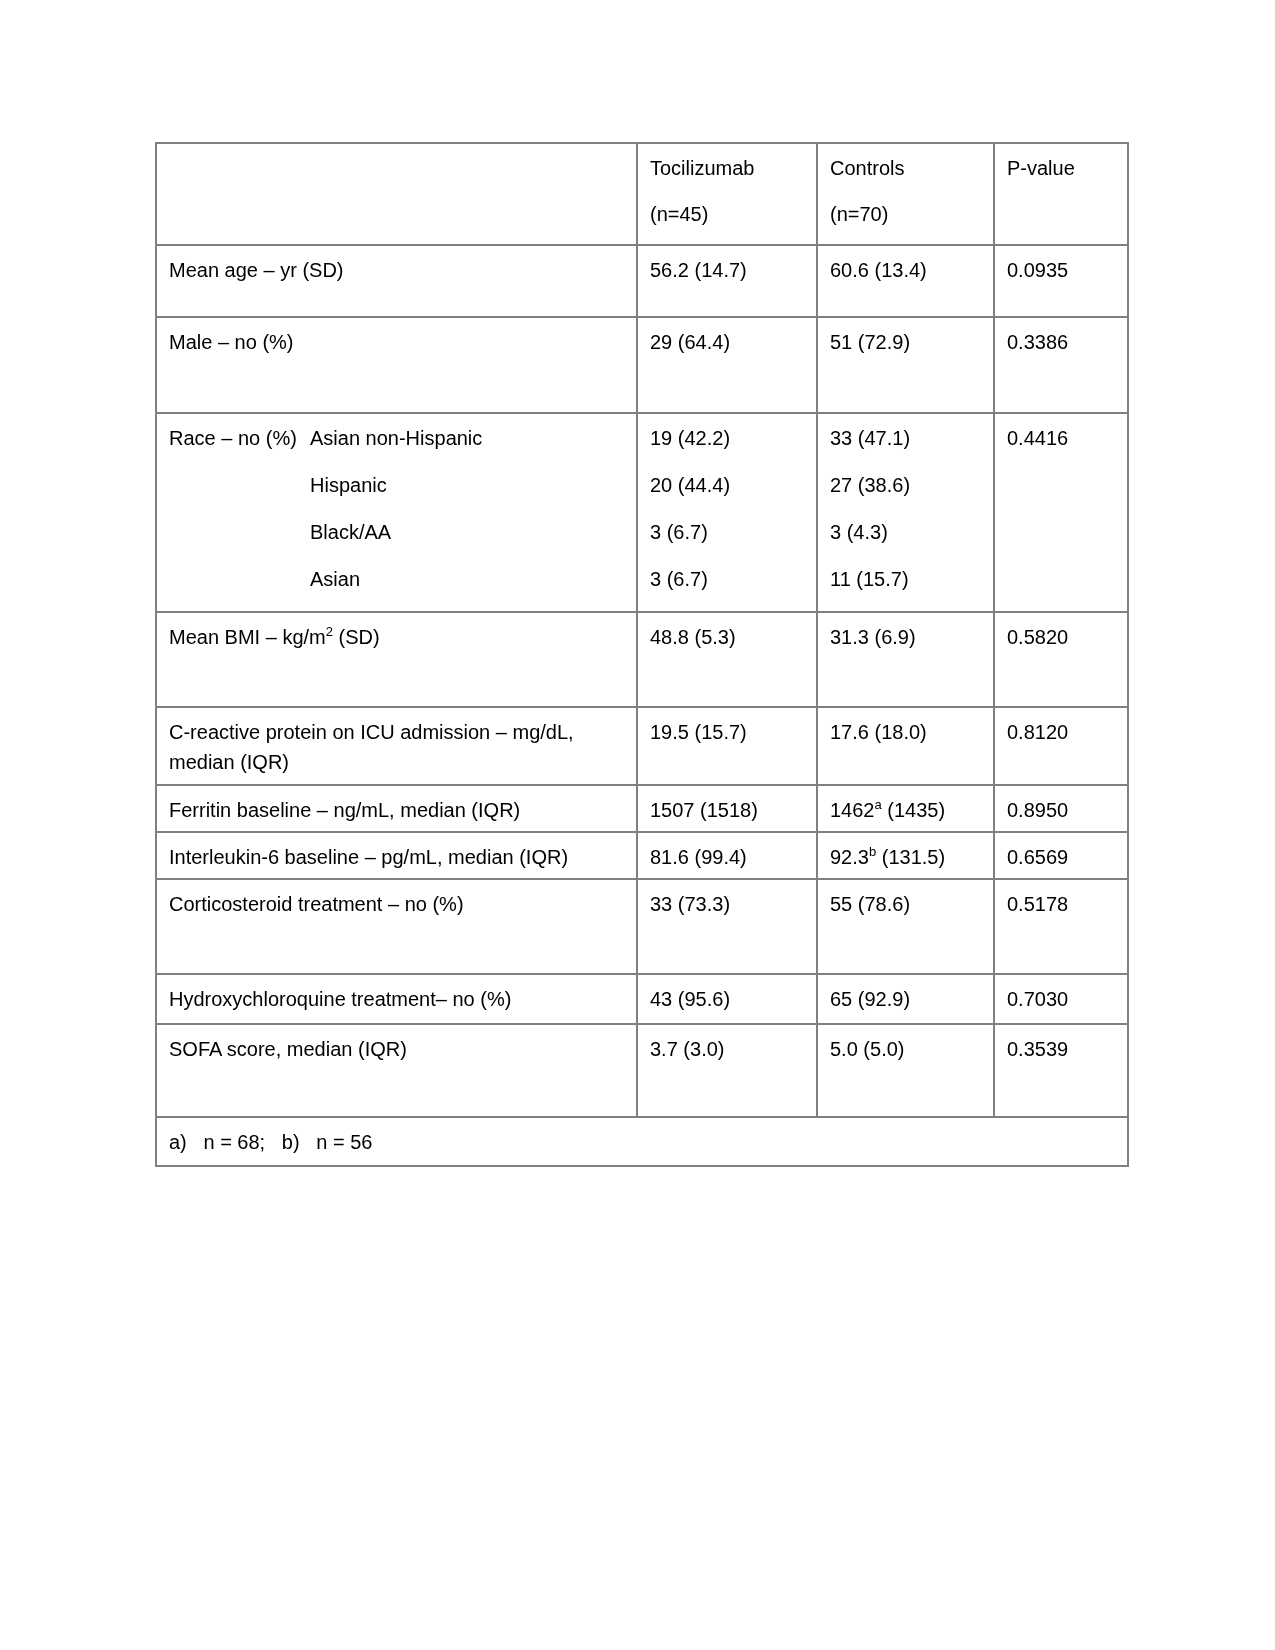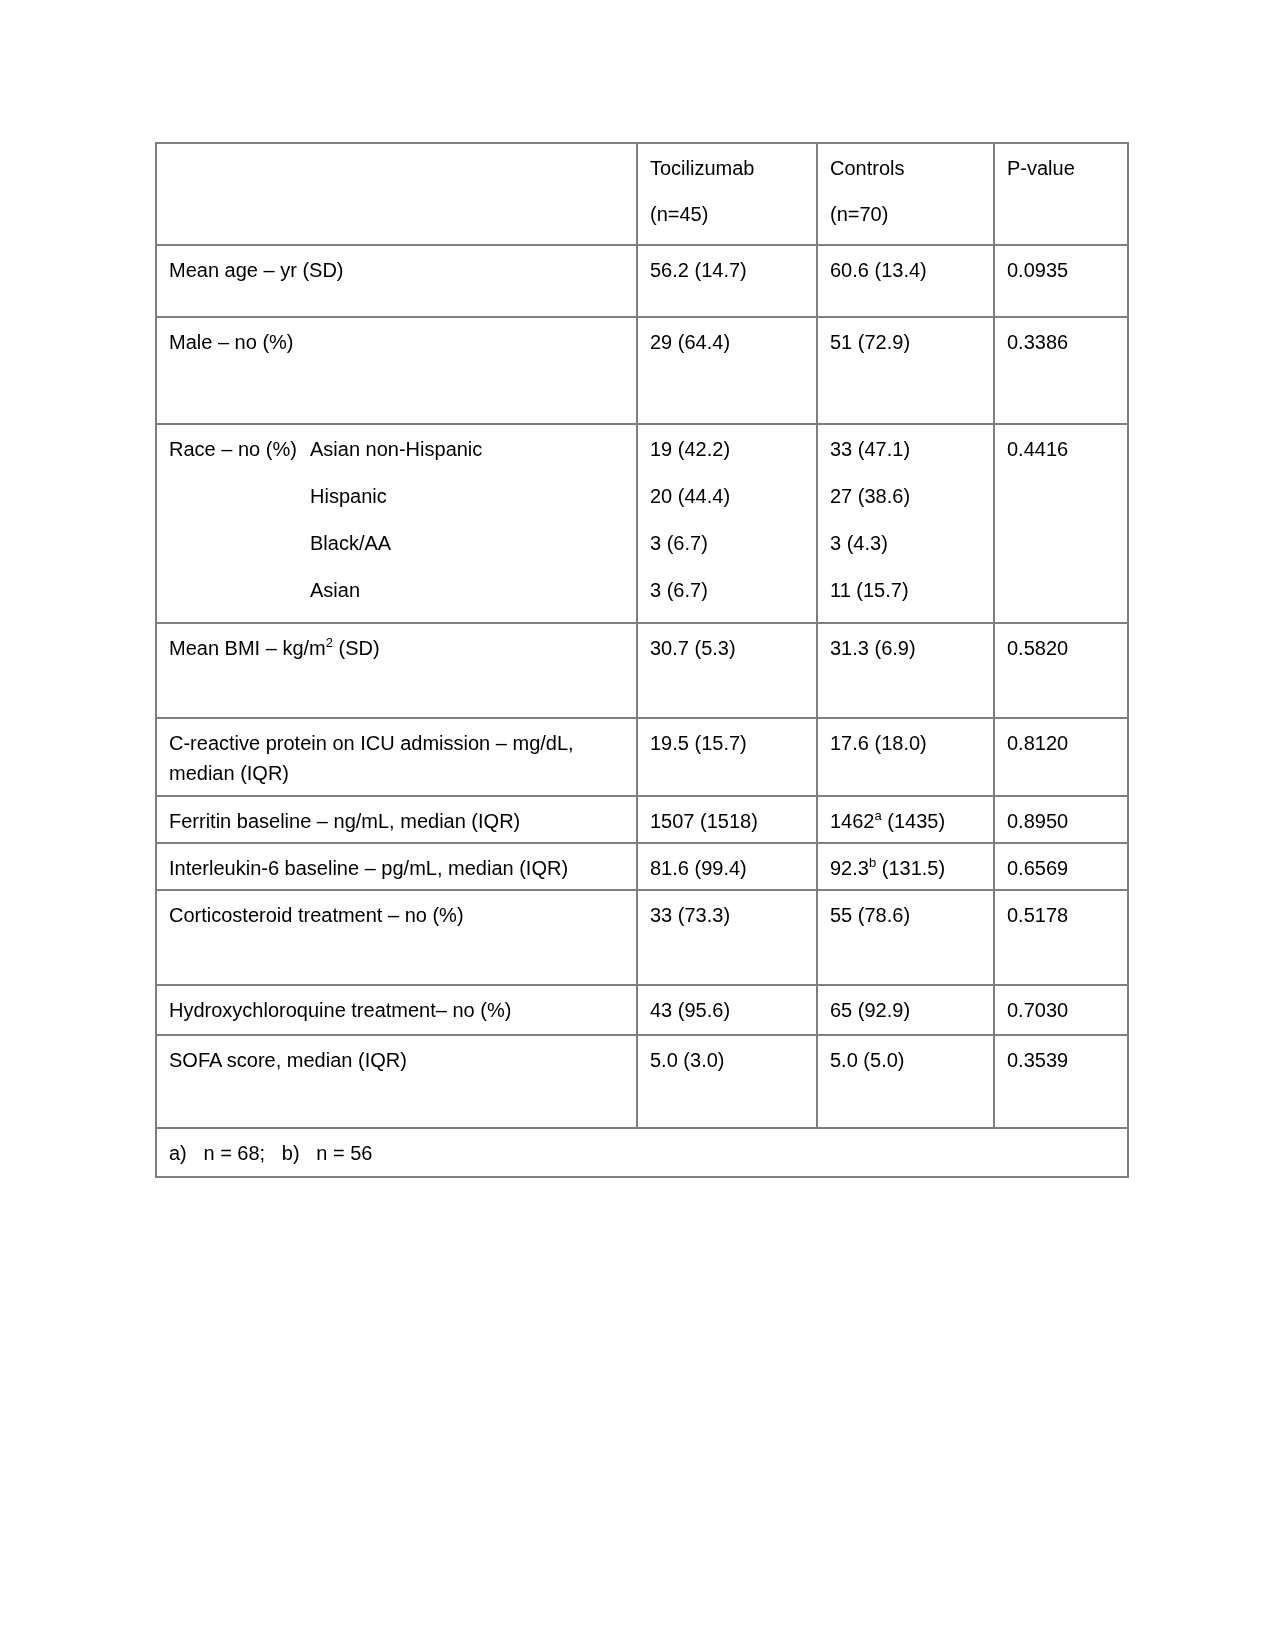--- a/index.html
+++ b/index.html
@@ -65,21 +65,21 @@
             <div class="hdr-line2">(n=70)</div>
           </td>
           <td>P-value</td>
         </tr>
         <tr style="height:72px">
           <td>Mean age – yr (SD)</td>
           <td>56.2 (14.7)</td>
           <td>60.6 (13.4)</td>
           <td>0.0935</td>
         </tr>
-        <tr style="height:107px">
+        <tr style="height:96px">
           <td>Male – no (%)</td>
           <td>29 (64.4)</td>
           <td>51 (72.9)</td>
           <td>0.3386</td>
         </tr>
         <tr style="height:188px">
           <td class="race-cell">
             <span class="race-prefix">Race – no (%)</span>
             <div class="race-line"><span class="race-cat">Asian non-Hispanic</span></div>
             <div class="race-line"><span class="race-cat">Hispanic</span></div>
@@ -95,21 +95,21 @@
           <td>
             <div class="race-val">33 (47.1)</div>
             <div class="race-val">27 (38.6)</div>
             <div class="race-val">3 (4.3)</div>
             <div class="race-val">11 (15.7)</div>
           </td>
           <td>0.4416</td>
         </tr>
         <tr style="height:95px">
           <td>Mean BMI – kg/m<sup>2</sup> (SD)</td>
-          <td>30.7 (5.3)</td>
+          <td>48.8 (5.3)</td>
           <td>31.3 (6.9)</td>
           <td>0.5820</td>
         </tr>
         <tr style="height:78px">
           <td>C-reactive protein on ICU admission – mg/dL, median (IQR)</td>
           <td>19.5 (15.7)</td>
           <td>17.6 (18.0)</td>
           <td>0.8120</td>
         </tr>
         <tr style="height:47px">
@@ -131,21 +131,21 @@
           <td>0.5178</td>
         </tr>
         <tr style="height:50px">
           <td>Hydroxychloroquine treatment– no (%)</td>
           <td>43 (95.6)</td>
           <td>65 (92.9)</td>
           <td>0.7030</td>
         </tr>
         <tr style="height:93px">
           <td>SOFA score, median (IQR)</td>
-          <td>5.0 (3.0)</td>
+          <td>3.7 (3.0)</td>
           <td>5.0 (5.0)</td>
           <td>0.3539</td>
         </tr>
         <tr style="height:49px">
           <td class="footnote-cell" colspan="4"><span class="footnote-text">a)   n = 68;   b)   n = 56</span></td>
         </tr>
       </tbody>
   </table>
 </div>
 

